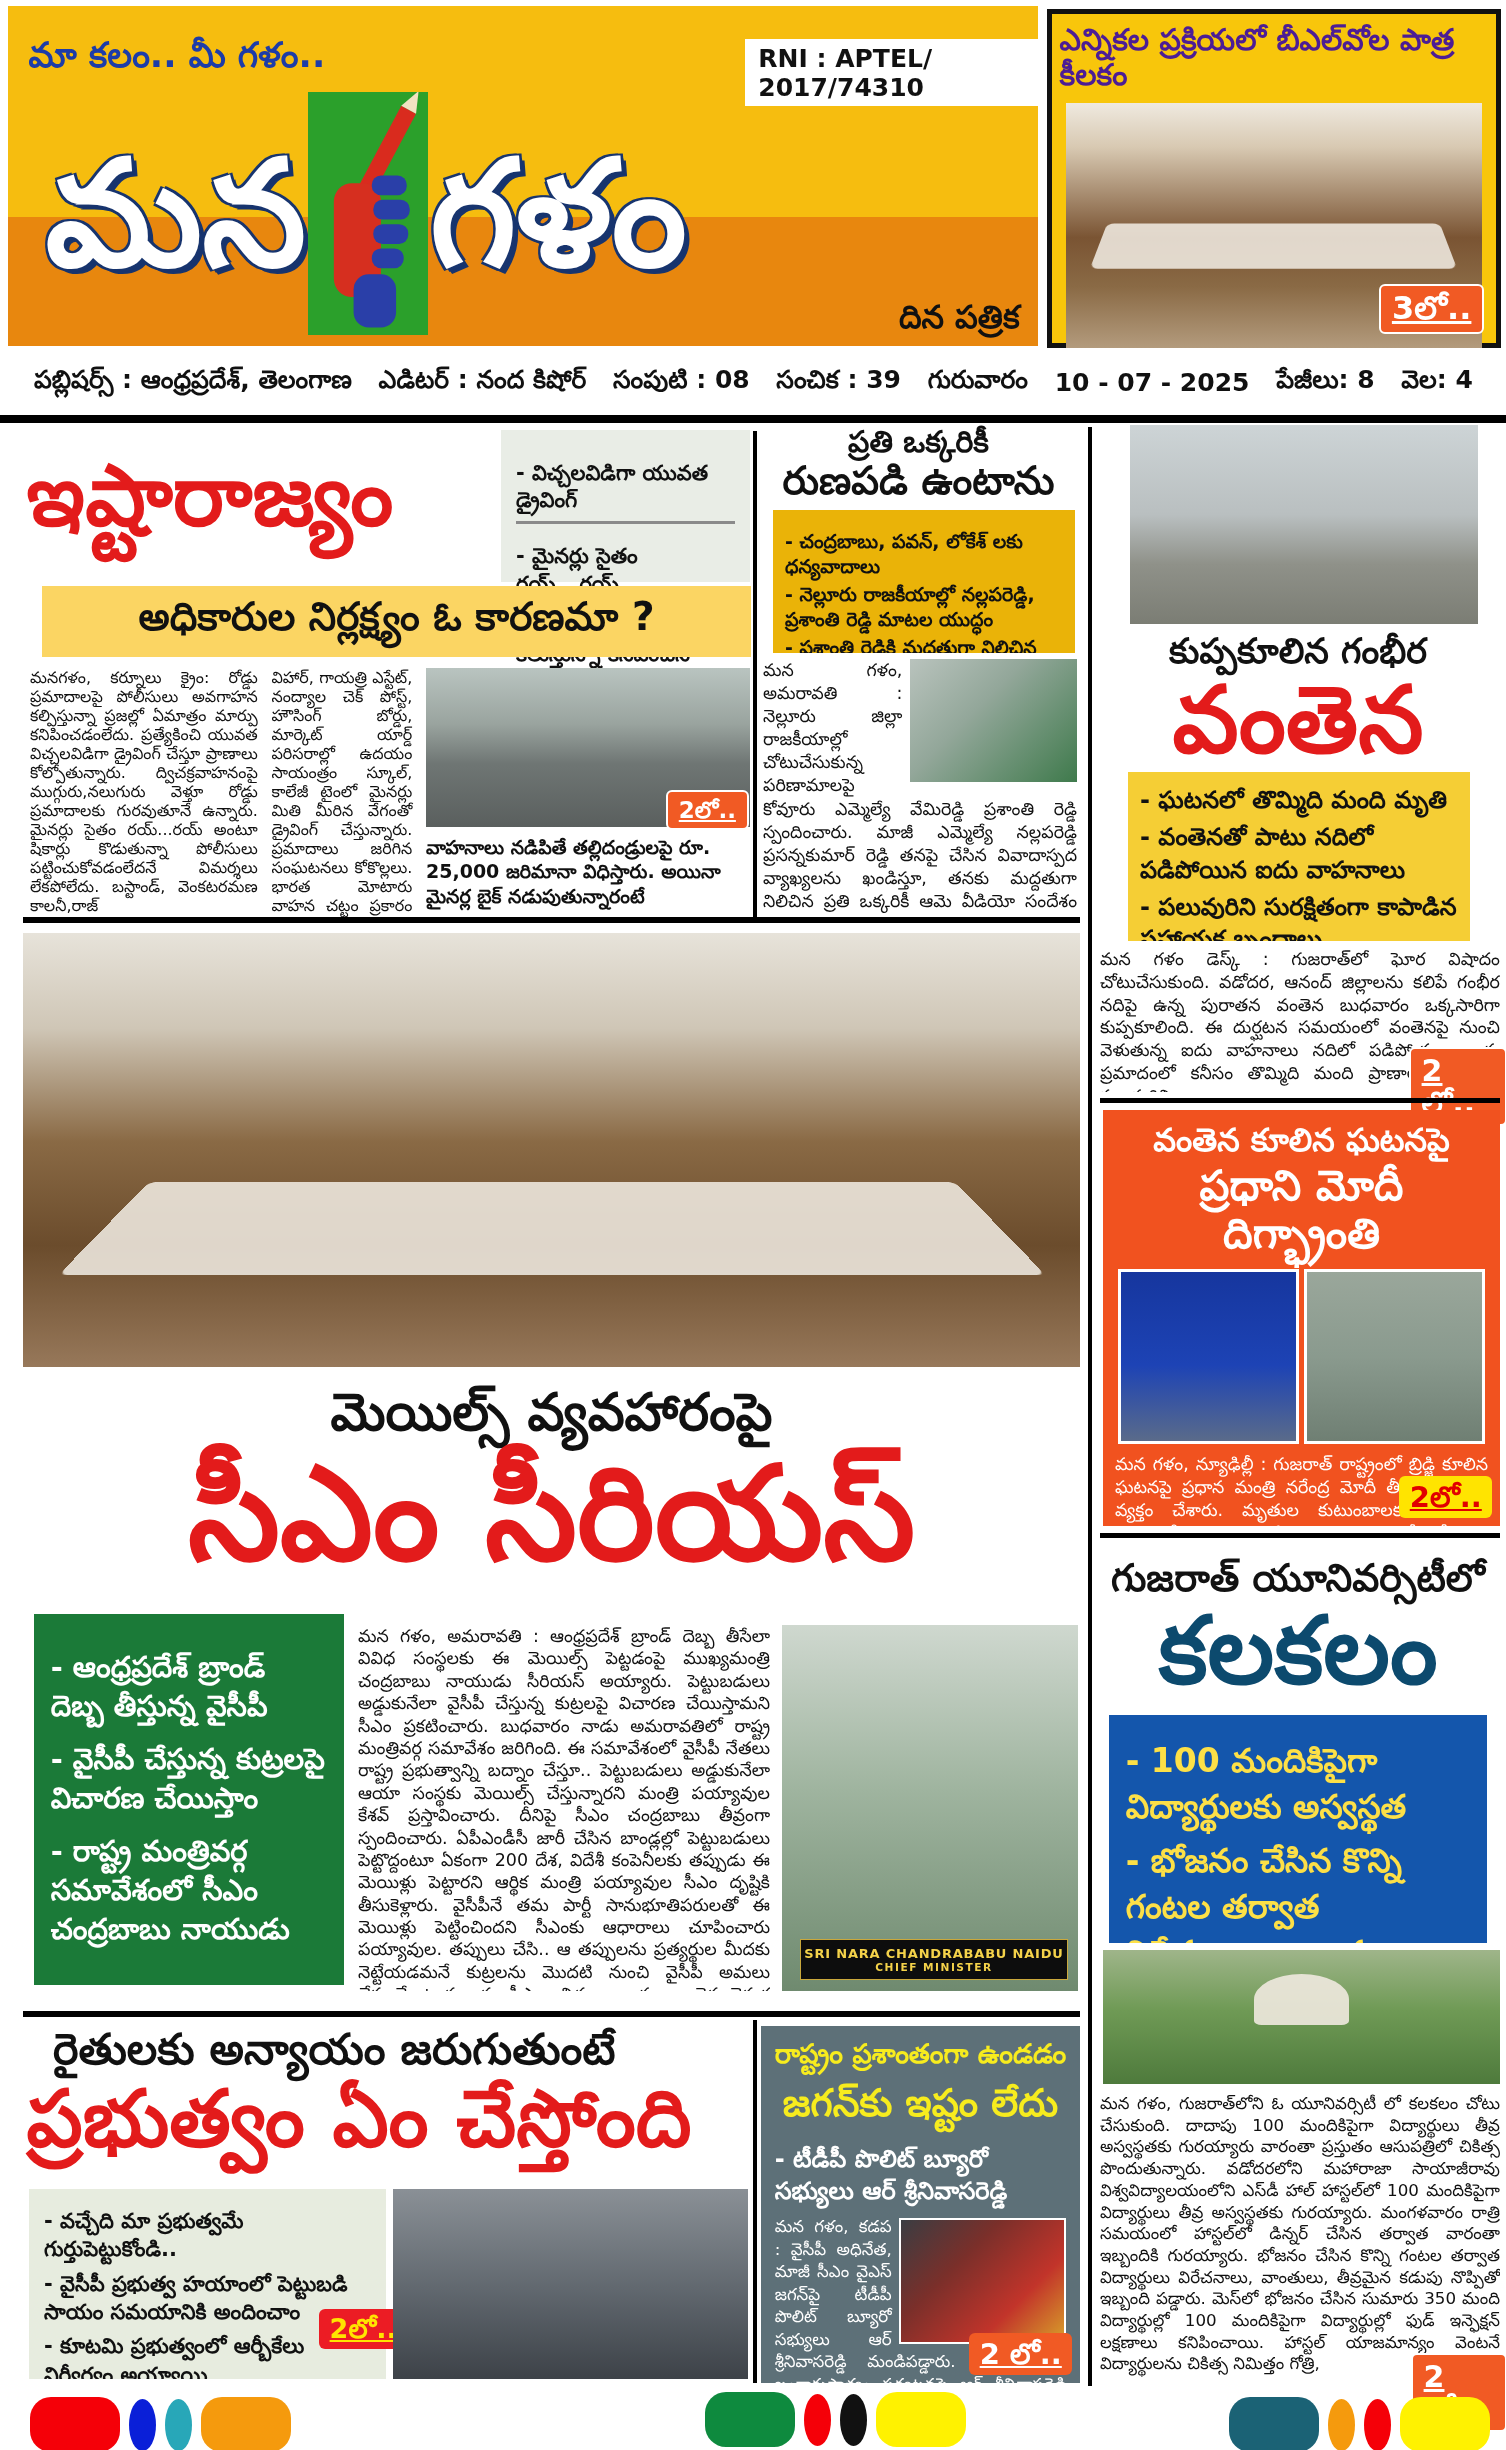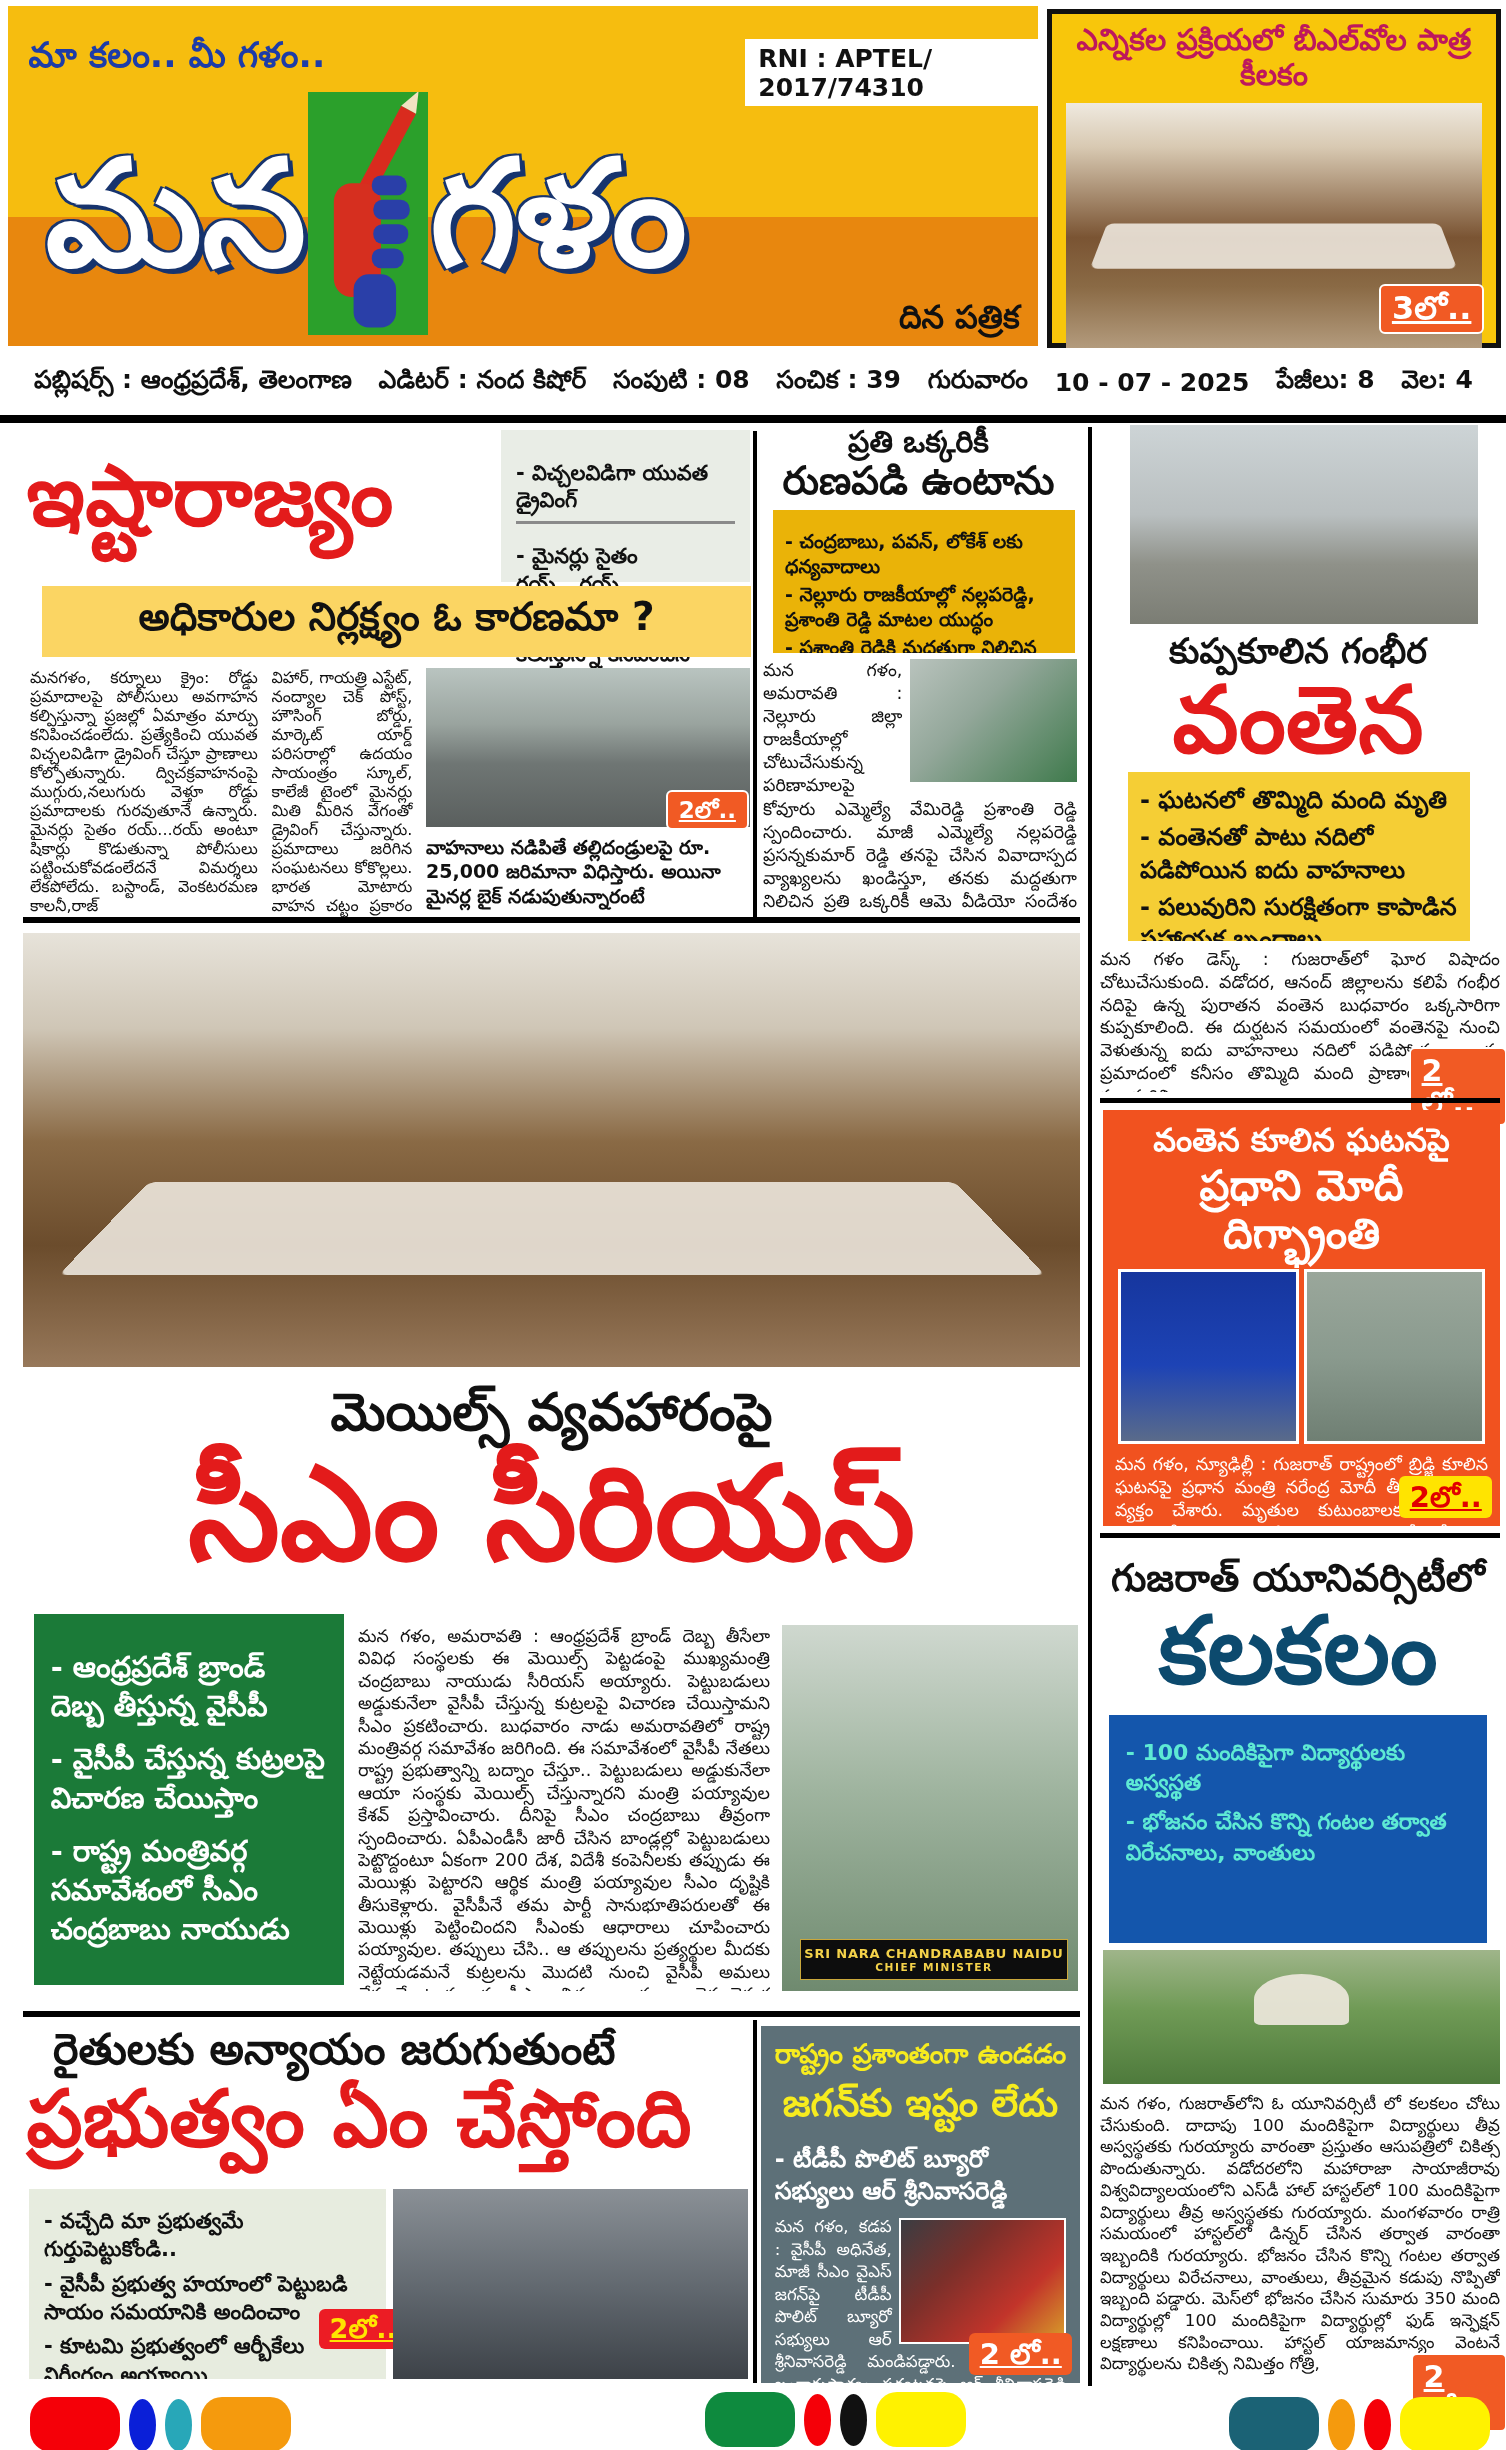--- a/index.html
+++ b/index.html
@@ -14,21 +14,21 @@
   .tagline{left:21px;top:29px;font-size:35px;font-weight:bold;color:#1D3CA8;}
   .rni-box{left:737px;top:33px;background:#fff;color:#111;font-weight:bold;font-size:25px;
            padding:4.6px 13.7px;}
   .title-row{left:38px;top:82px;width:965px;height:251px;display:flex;align-items:center;justify-content:flex-start;gap:2px;}
   .m-title{font-size:148px;font-weight:bold;color:#fff;line-height:1;
            text-shadow:3px 3px 0 #17346e,5.3px 5.3px 0 #17346e,-2.3px -2.3px 0 #17346e,2.3px -2.3px 0 #17346e,-2.3px 2.3px 0 #17346e;}
   .logo-box{width:120px;height:243px;background:#2BA02B;position:relative;flex:0 0 auto;}
   .daily-label{right:18px;bottom:3px;left:auto;font-size:32px;font-weight:bold;color:#111;}
   
   .top-box{left:1047px;top:9px;width:454px;height:339px;background:#F8C60B;border:5.3px solid #111;box-sizing:border-box;}
-  .top-box-headline{margin:9px 7.6px 0 7.6px;font-size:30px;font-weight:bold;color:#be185d;text-align:center;line-height:1.15;}
+  .top-box-headline{margin:9px 7.6px 0 7.6px;font-size:30px;font-weight:bold;color:#4c1d95;text-align:left;line-height:1.15;}
   .top-box-photo{margin:10.6px auto 0 auto;width:416px;height:245px;}
   
   .dateline{left:0;top:352px;width:1507px;height:61px;background:#fff;display:flex;align-items:center;
             justify-content:space-between;padding:0 34px;box-sizing:border-box;font-size:25px;font-weight:bold;}
   .black-rule{background:#000;}
   
   .photo{position:absolute;overflow:hidden;}
   .ph-hall{background:linear-gradient(180deg,#efe9df 0%,#d8c9b2 18%,#7a5433 55%,#8a6a45 75%,#b39b7d 100%);}
   .ph-traffic{background:linear-gradient(180deg,#b9c4c0 0%,#9aa49f 35%,#6f7674 60%,#5a5f5e 100%);}
   .ph-woman{background:linear-gradient(135deg,#b9c3bd 0%,#93a79a 40%,#3f7a4c 100%);}
@@ -56,21 +56,21 @@
   .graybox .b{font-size:21px;font-weight:bold;line-height:1.32;padding:6px 0;}
   .graybox .b.sep{border-bottom:3px solid #8a8a8a;margin-top:13px;}
   .yellowstrip{background:#FBD563;font-size:39px;font-weight:bold;color:#111;display:flex;align-items:center;justify-content:center;}
   .pinkbox{background:#eab308;box-sizing:border-box;padding:16px 12px;}
   .pinkbox .b{font-size:19px;font-weight:bold;line-height:1.32;margin:3px 0;}
   .yellowbox{background:#F5CE35;box-sizing:border-box;padding:7.6px 12px;}
   .yellowbox .b{font-size:24px;font-weight:bold;line-height:1.35;margin:4.6px 0;}
   .greenbox{background:#1B7A38;box-sizing:border-box;padding:20px 16.7px;}
   .greenbox .b{font-size:29px;font-weight:bold;color:#fff;line-height:1.35;margin:13.7px 0;}
   .bluebox{background:#1456AC;box-sizing:border-box;padding:15px 16.7px;}
-  .bluebox .b{font-size:22px;font-weight:bold;color:#5eead4;line-height:1.4;margin:7.6px 0;}
+  .bluebox .b{font-size:33px;font-weight:bold;color:#fde047;line-height:1.4;margin:7.6px 0;}
   .farmbox{background:#E7ECDF;box-sizing:border-box;padding:12px 15px;}
   .farmbox .b{font-size:21px;font-weight:bold;line-height:1.35;margin:6px 0;}
   .body-text{color:#111;}
   
   .modi-panel{background:#F1521F;box-sizing:border-box;padding:10.6px 12px;}
   
   .jagan-panel{background:#5D7078;box-sizing:border-box;padding:12px 13.7px;}
   
   .nameplate{position:absolute;left:6%;bottom:10.6px;width:88%;background:#0d0d0d;color:#f4d24a;
              text-align:center;padding:6px 3px;border:1.5px solid #caa83c;}

